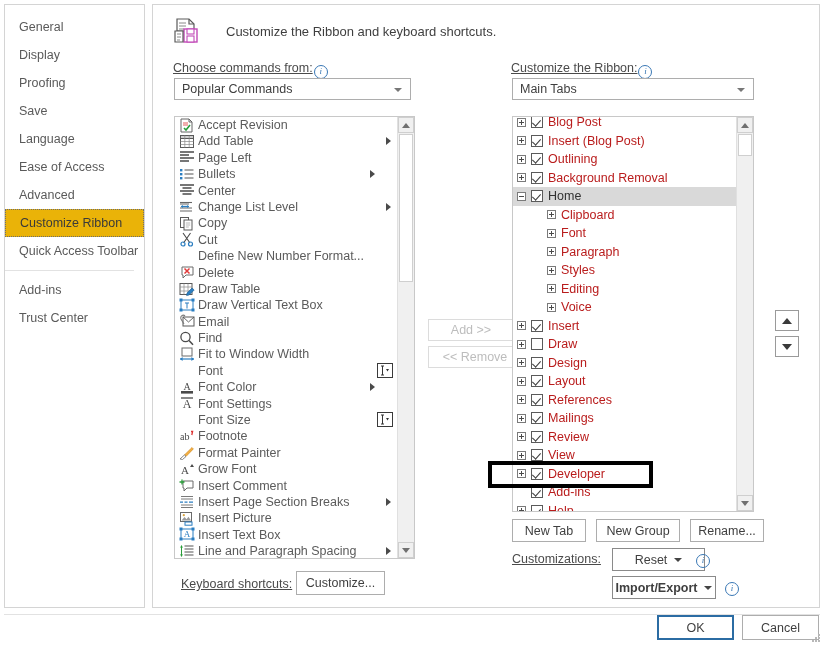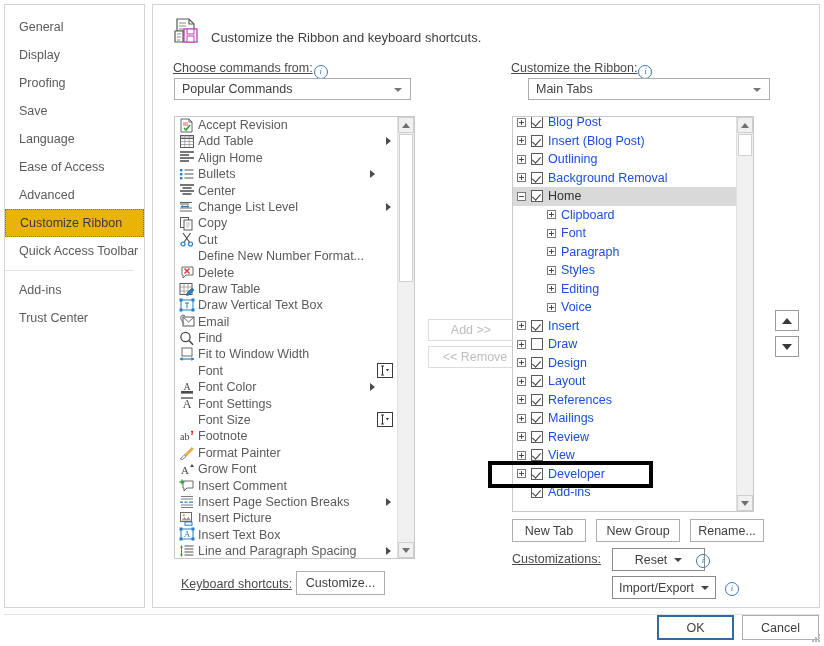--- a/index.html
+++ b/index.html
@@ -25,21 +25,21 @@
   .nav-item.selected{
     background:#eab308;border:1px dotted #6d6d6d;line-height:26px;
     color:#3a3a3a;
   }
   .nav-sep{height:1px;background:#e2e2e2;margin:5px 10px 5px 0;}
   
   #main{
     position:absolute;left:152px;top:4px;width:668px;height:604px;
     border:1px solid #d4d4d4;background:#ffffff;box-sizing:border-box;
   }
-  #hdr{position:absolute;left:20px;top:12px;display:flex;align-items:flex-end;}
+  #hdr{position:absolute;left:20px;top:12px;display:flex;align-items:center;gap:15px;}
   #hdr .hdr-ico{width:28px;height:28px;margin-right:10px;flex:0 0 auto;}
   #hdr .hdr-txt{font-size:13px;color:#3f3f3f;}
   .field-label{
     position:absolute;font-size:12.5px;color:#4a4a4a;white-space:nowrap;text-decoration:underline;
   }
   .ul{text-decoration:underline;}
   .infoicon{
     display:inline-block;width:12px;height:12px;border:1px solid #3a78b5;
     border-radius:50%;color:#3a78b5;font-size:9px;line-height:11px;
     text-align:center;vertical-align:-2px;margin-left:1px;font-style:italic;
@@ -74,21 +74,21 @@
     border-left:5px solid #4a4a4a;}
   .row .sub.near{right:22px;}
   .row .combo-mini{
     position:absolute;right:4px;top:0px;width:16px;height:15px;
     border:1px solid #3a3a3a;box-sizing:border-box;display:flex;
     align-items:center;justify-content:center;font-size:8px;color:#222;
   }
   
   .trow{
     height:18.5px;line-height:18.5px;display:flex;align-items:center;
-    font-size:12.5px;color:#1d4ed8;white-space:nowrap;position:relative;
+    font-size:12.5px;color:#b91c1c;white-space:nowrap;position:relative;
     box-sizing:border-box;padding-left:4px;
   }
   .trow.sel{background:#d9d9d9;color:#333;}
   .expander{
     width:9px;height:9px;border:1px solid #7a7a7a;box-sizing:border-box;
     margin-right:5px;flex:0 0 auto;position:relative;background:#fff;
   }
   .expander:before{content:"";position:absolute;left:1px;top:3px;
     width:5px;height:1px;background:#4a4a4a;}
   .expander.plus:after{content:"";position:absolute;left:3px;top:1px;
@@ -189,21 +189,21 @@
     <span class="hdr-txt">Customize the Ribbon and keyboard shortcuts.</span>
   </div>
 
   <div class="field-label" style="left:20px;top:56px;"><span class="ul">C</span><span>hoose commands from:</span><span class="infoicon">i</span></div>
   <div class="combo" style="left:21px;top:73px;width:237px;">
     <span>Popular Commands</span>
     <span class="arrow"></span>
   </div>
 
   <div class="field-label" style="left:358px;top:56px;"><span>Customize the Ri</span><span class="ul">b</span><span>bon:</span><span class="infoicon">i</span></div>
-  <div class="combo" style="left:359px;top:73px;width:242px;margin-left:16px;">
+  <div class="combo" style="left:359px;top:73px;width:242px;">
     <span>Main Tabs</span>
     <span class="arrow"></span>
   </div>
 
   <div class="listbox" style="left:21px;top:111px;width:241px;height:443px;">
     <div class="rows" id="cmd-rows">
         <div class="row">
           <span class="ico">
             <svg width="16" height="15" viewBox="0 0 16 15">
               <path d="M2 1h8l3 3v10H2z" fill="#fff" stroke="#666" stroke-width="1"></path>
@@ -224,21 +224,21 @@
           </span>
           <span class="lbl">Add Table</span>
           <span class="sub"></span>
         </div>
         <div class="row">
           <span class="ico">
             <svg width="16" height="15" viewBox="0 0 16 15">
               <path d="M1 2h14M1 5h9M1 8h14M1 11h9" stroke="#4a4a4a" stroke-width="1.4"></path>
             </svg>
           </span>
-          <span class="lbl">Align Home</span>
+          <span class="lbl">Page Left</span>
         </div>
         <div class="row">
           <span class="ico">
             <svg width="16" height="15" viewBox="0 0 16 15">
               <rect x="1" y="2" width="2.4" height="2.4" fill="#2b7ec1"></rect>
               <rect x="1" y="6" width="2.4" height="2.4" fill="#2b7ec1"></rect>
               <rect x="1" y="10" width="2.4" height="2.4" fill="#2b7ec1"></rect>
               <path d="M5.5 3h9M5.5 7h9M5.5 11h9" stroke="#555" stroke-width="1.2"></path>
             </svg>
           </span>
@@ -585,20 +585,25 @@
         <div class="trow">
           <span class="expander plus"></span>
           <span class="cbox on"></span>
           <span>Developer</span>
         </div>
         <div class="trow">
           <span class="expander hidden"></span>
           <span class="cbox on"></span>
           <span>Add-ins</span>
         </div>
+        <div class="trow">
+          <span class="expander plus"></span>
+          <span class="cbox on"></span>
+          <span>Help</span>
+        </div>
       </div>
     <div class="sbar">
       <div class="sbtn up">
           <span class="tri-u"></span>
         </div>
       <div class="thumb" style="top:17px;height:22px;"></div>
       <div class="sbtn dn">
           <span class="tri-d"></span>
         </div>
     </div>
@@ -621,21 +626,21 @@
       <span>Rename...</span>
     </div>
 
   <div class="field-label" style="left:359px;top:547px;">Customizations:</div>
   <div class="btn strong" style="left:459px;top:543px;width:93px;height:23px;">
       <span>Reset</span>
       <span class="dd"></span>
     </div>
   <span class="infoicon" style="position:absolute;left:542px;top:549px;">i</span>
 
-  <div class="btn strong" style="left:459px;top:571px;width:104px;height:23px;">
+  <div class="btn strong" style="left:459px;top:571px;width:104px;height:23px;font-weight:bold;">
       <span>Import/Export</span>
       <span class="dd"></span>
     </div>
   <span class="infoicon" style="position:absolute;left:571px;top:577px;">i</span>
 
   <div class="field-label" style="left:28px;top:572px;">Keyboard shortcuts:</div>
   <div class="btn" style="left:143px;top:566px;width:89px;height:24px;">
       <span>Customize...</span>
     </div>
 

